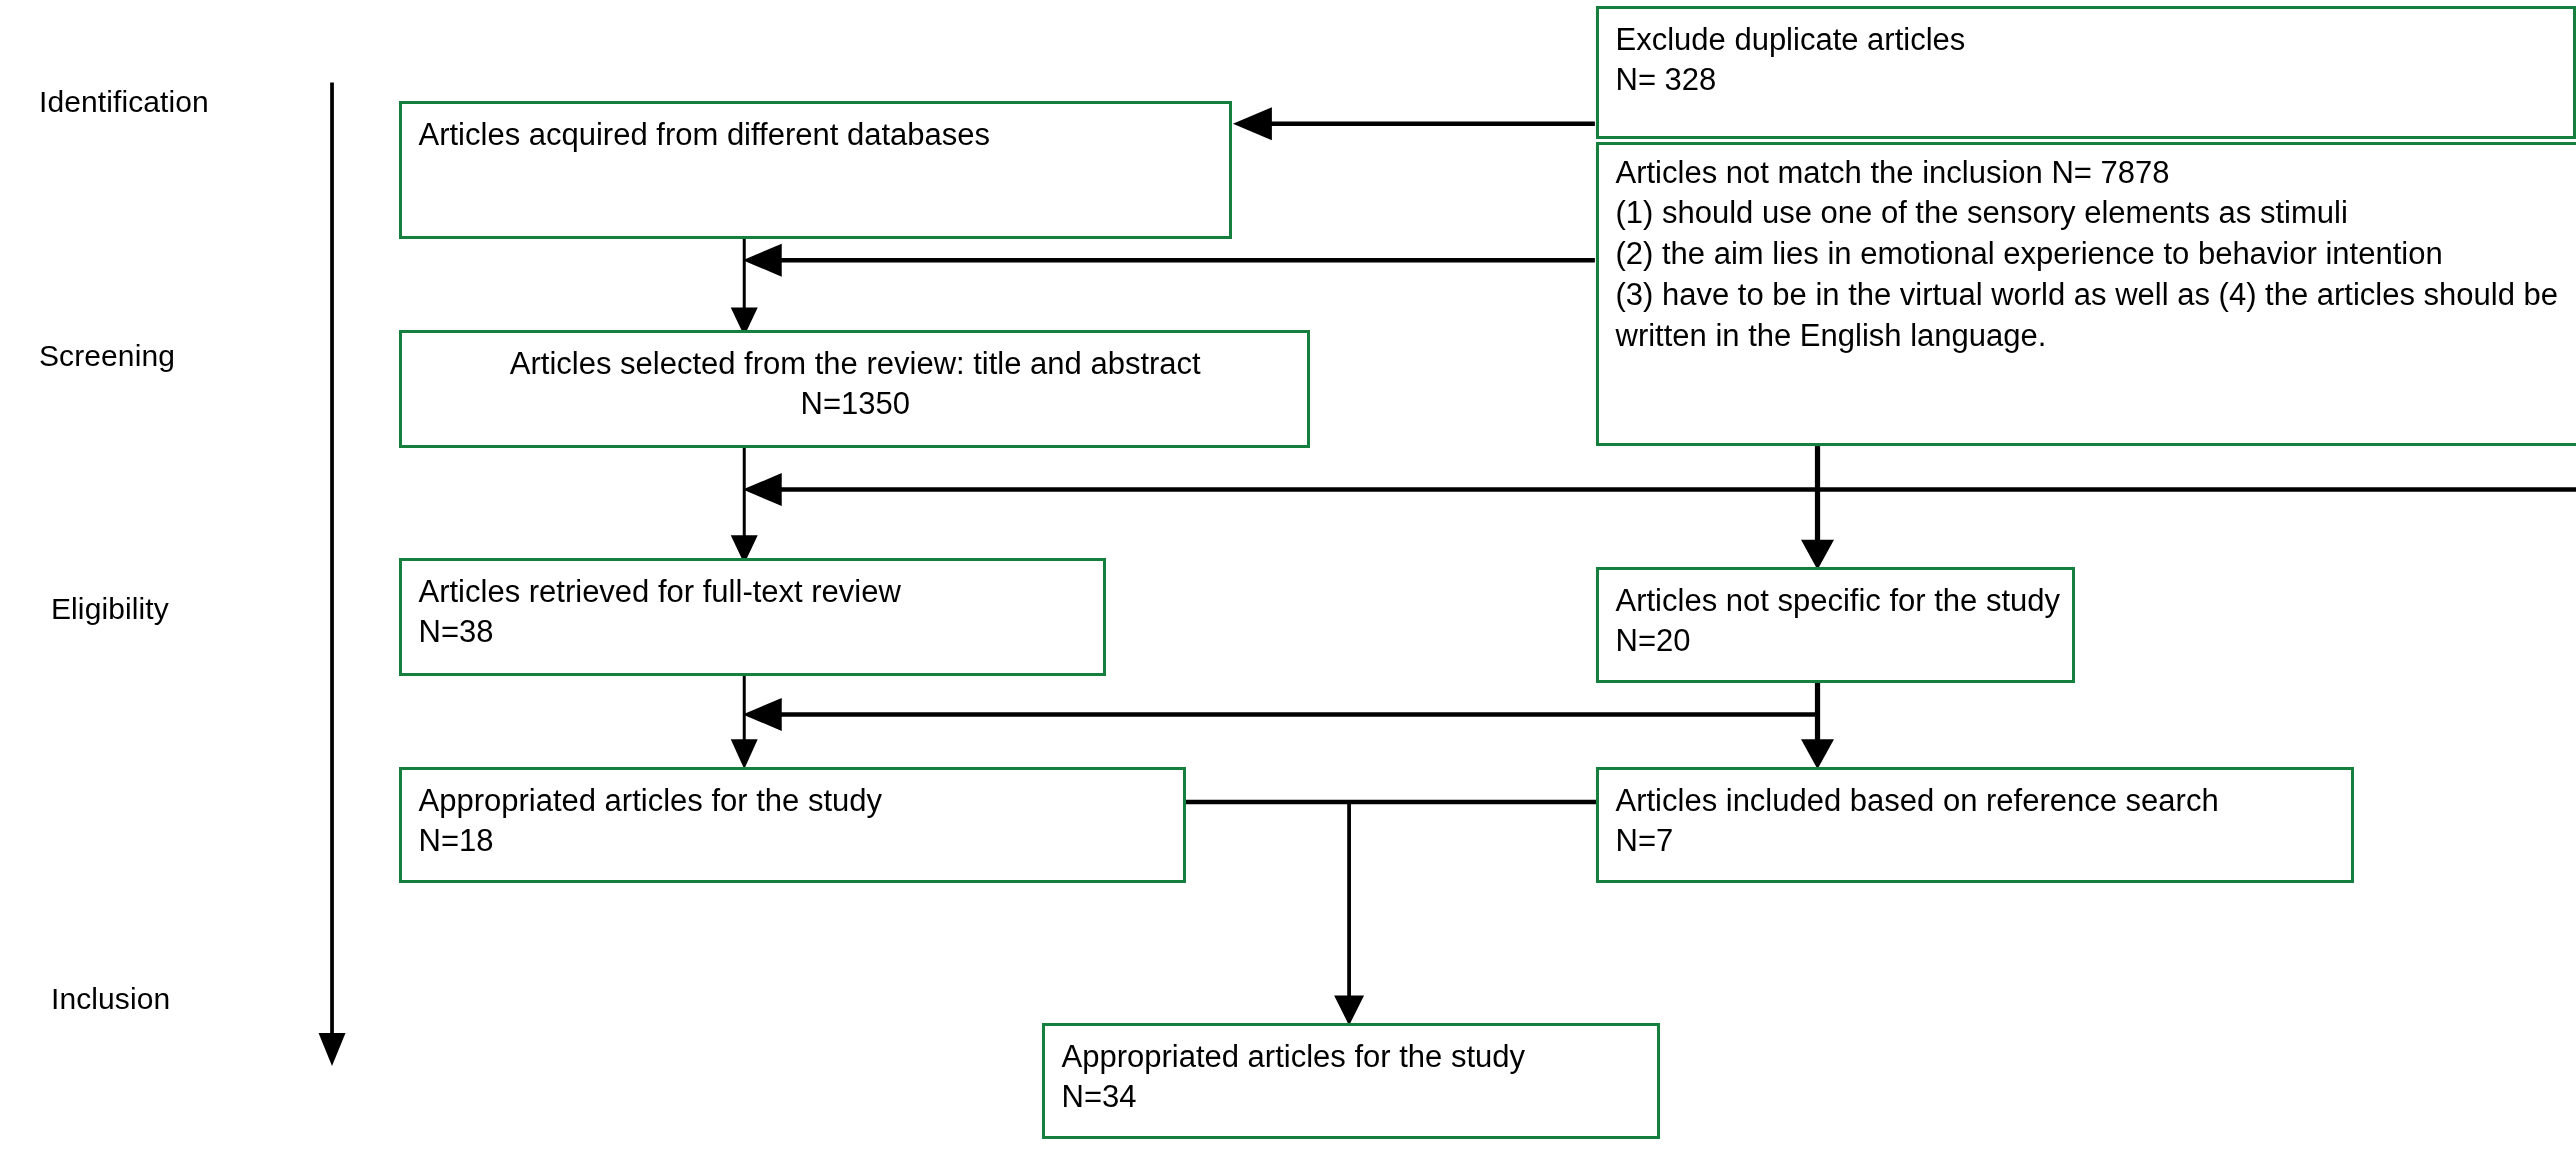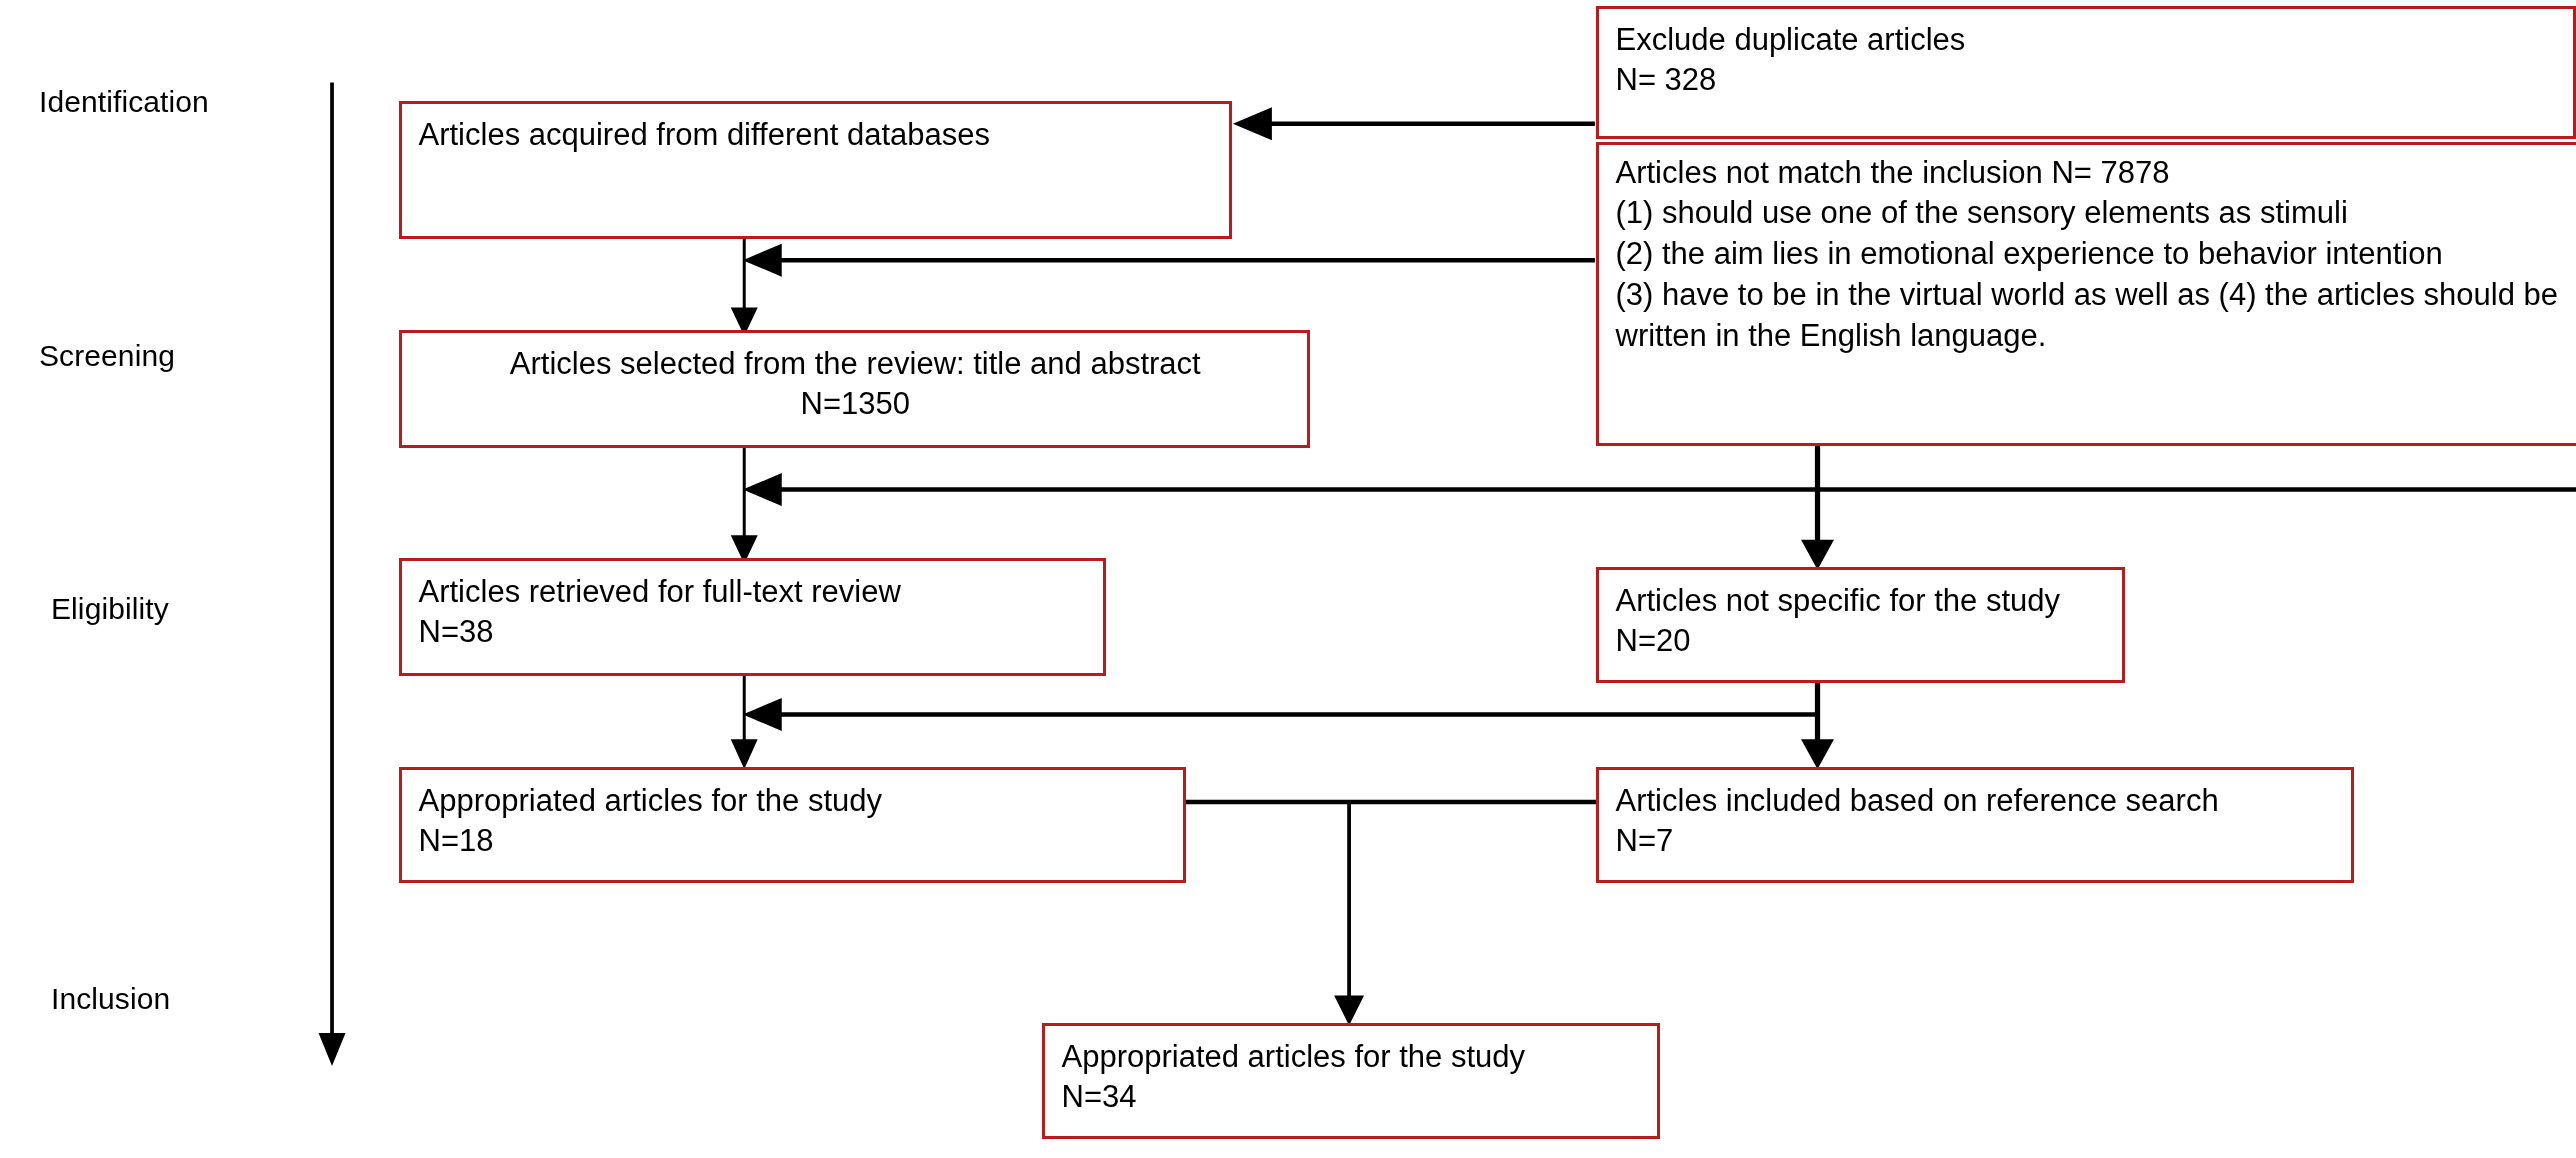--- a/index.html
+++ b/index.html
@@ -21,21 +21,21 @@
     position: absolute;
     font-size: 30px;
     line-height: 1.1;
     color: #000;
     white-space: nowrap;
     letter-spacing: 0.1px;
   }
   .flowbox {
     position: absolute;
     box-sizing: border-box;
-    border: 3px solid #b91c1c;
+    border: 3px solid #15803d;
     background: #ffffff;
     padding: 10.5px 15px 7.5px 16.5px;
   }
   .flowbox .line {
     font-size: 31px;
     line-height: 1.32;
     white-space: nowrap;
     color: #000;
   }
   .flowbox.wrap .line {
@@ -150,21 +150,21 @@
   <div class="flowbox" style="left:399px; top:330px; width:911px; height:118px;text-align:center;">
     <div class="line">Articles selected from the review: title and abstract</div>
     <div class="line">N=1350</div>
   </div>
 
   <div class="flowbox" style="left:399px; top:558px; width:707px; height:118px;">
     <div class="line">Articles retrieved for full-text review</div>
     <div class="line">N=38</div>
   </div>
 
-  <div class="flowbox" style="left:1596px; top:567px; width:529px; height:116px;">
+  <div class="flowbox" style="left:1596px; top:567px; width:479px; height:116px;">
     <div class="line">Articles not specific for the study</div>
     <div class="line">N=20</div>
   </div>
 
   <div class="flowbox" style="left:399px; top:767px; width:787px; height:116px;">
     <div class="line">Appropriated articles for the study</div>
     <div class="line">N=18</div>
   </div>
 
   <div class="flowbox" style="left:1596px; top:767px; width:758px; height:116px;">

